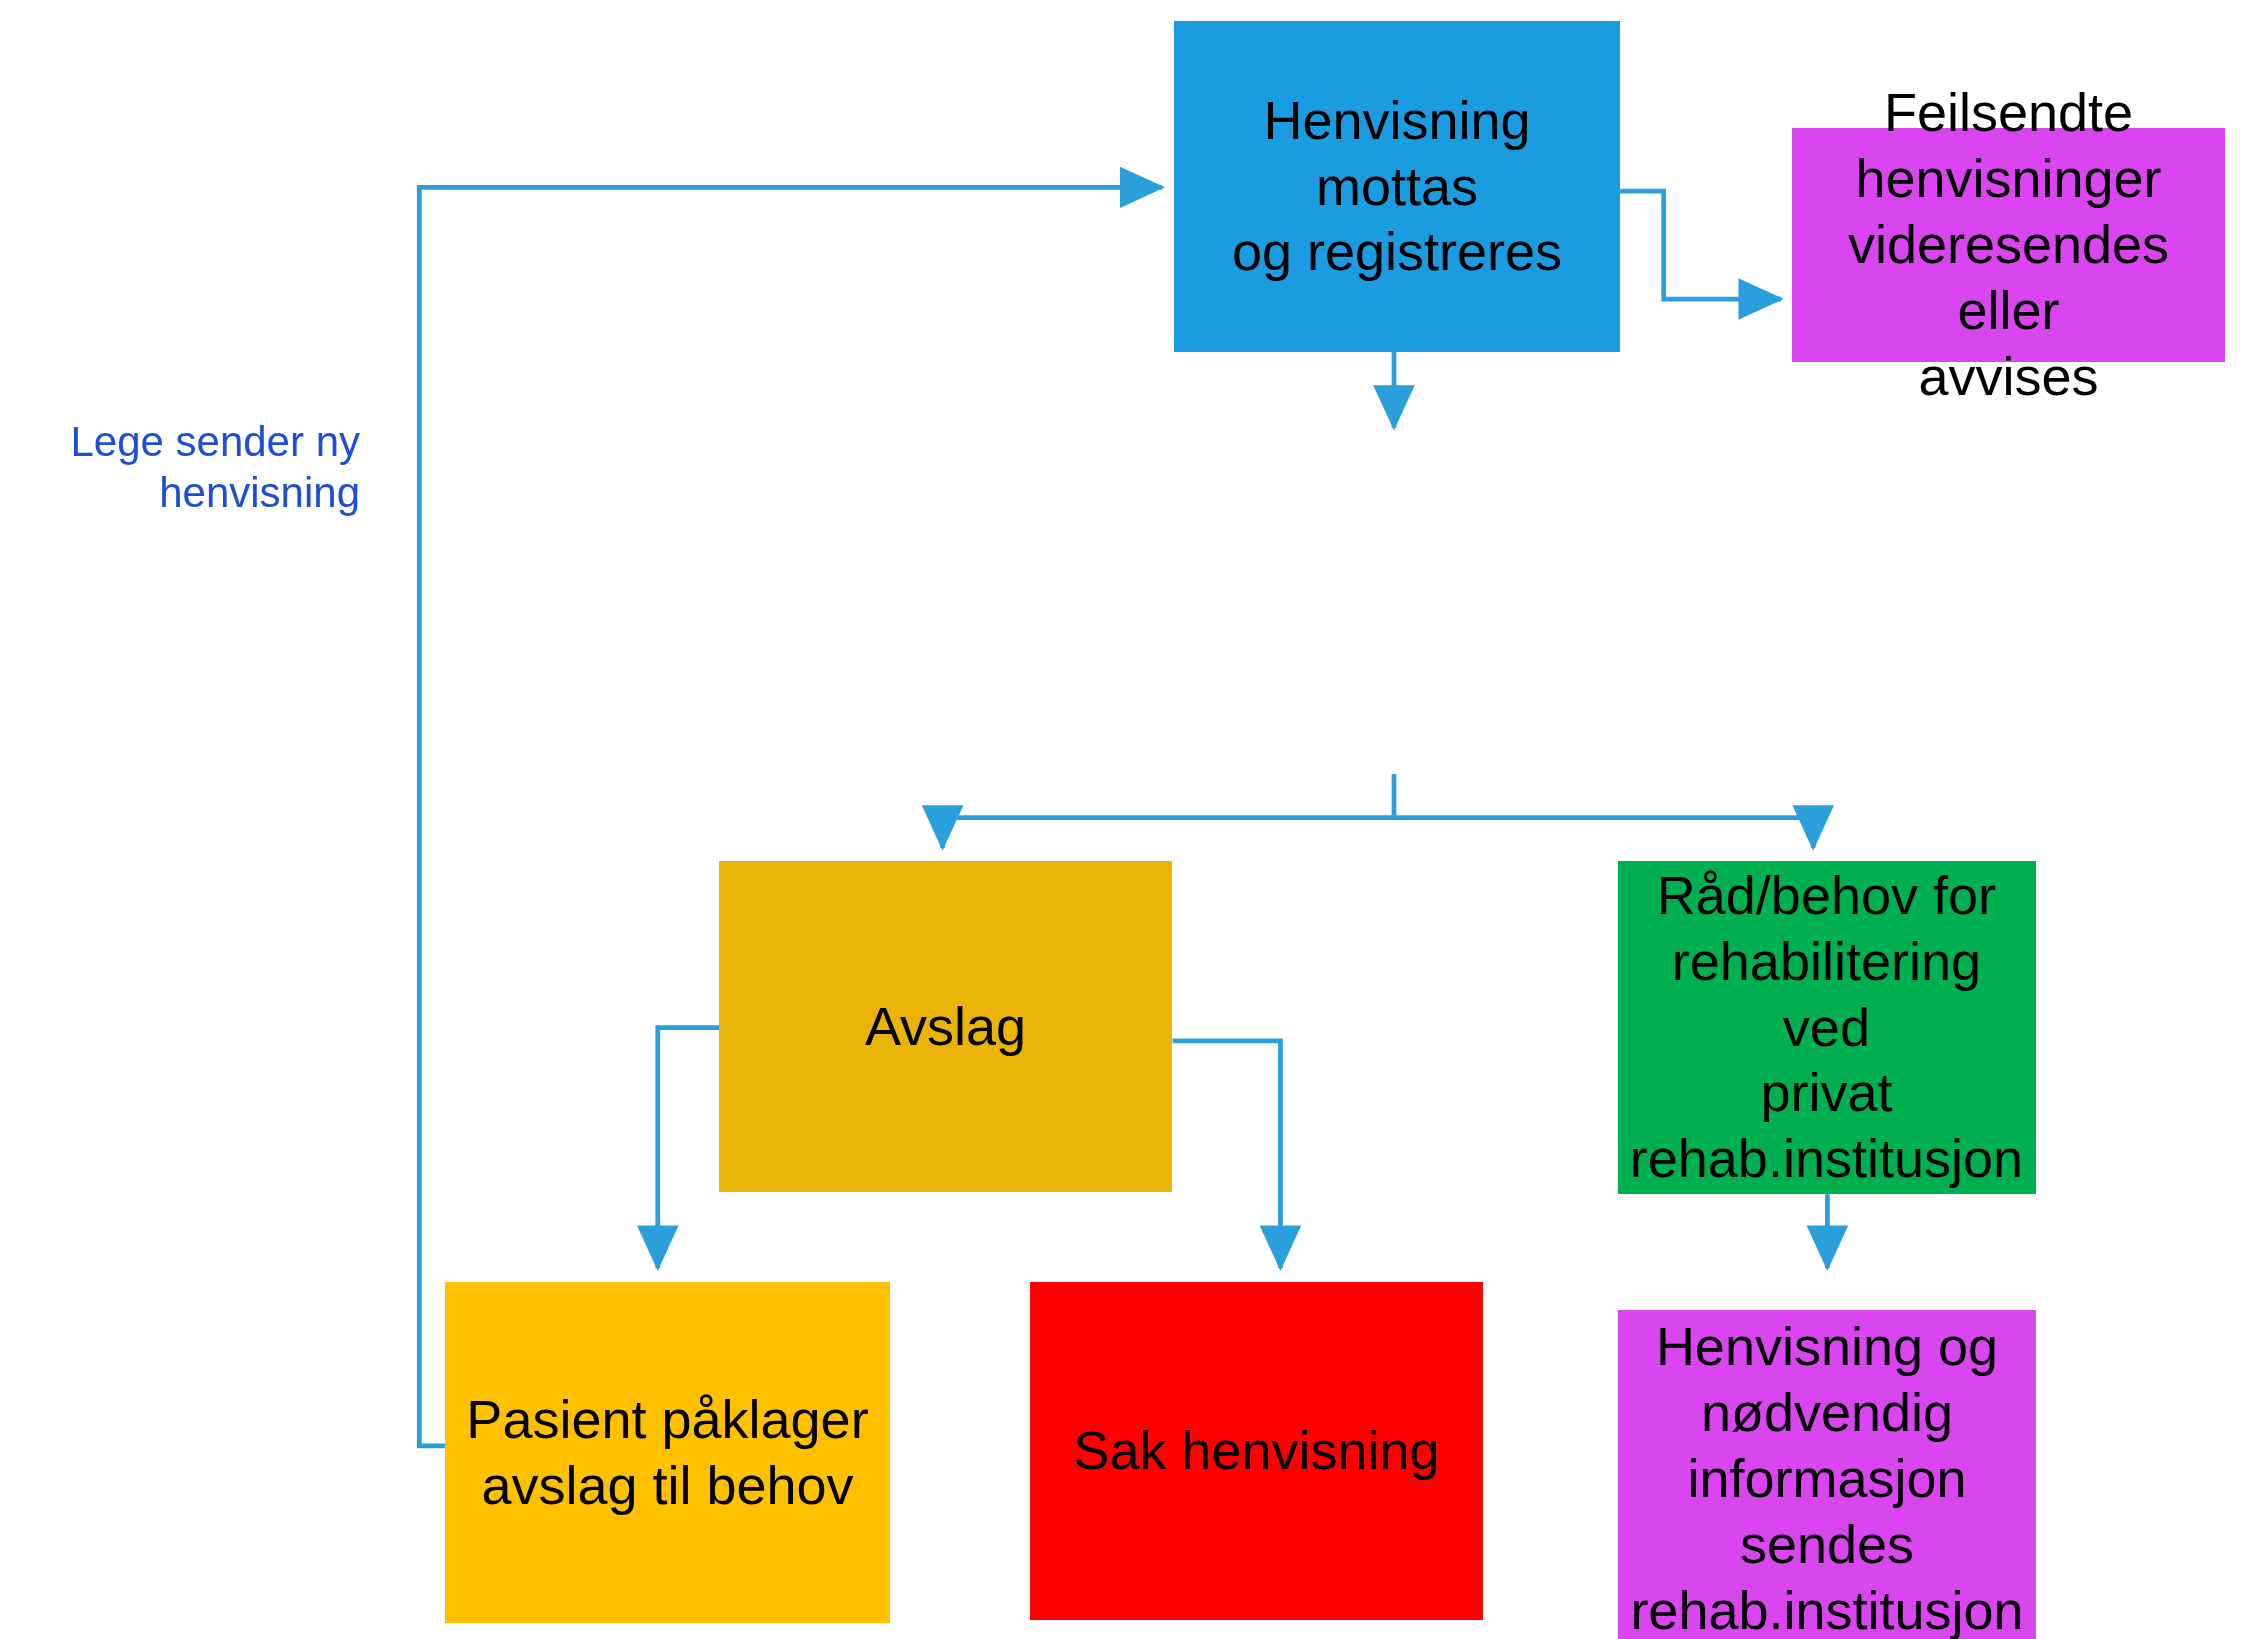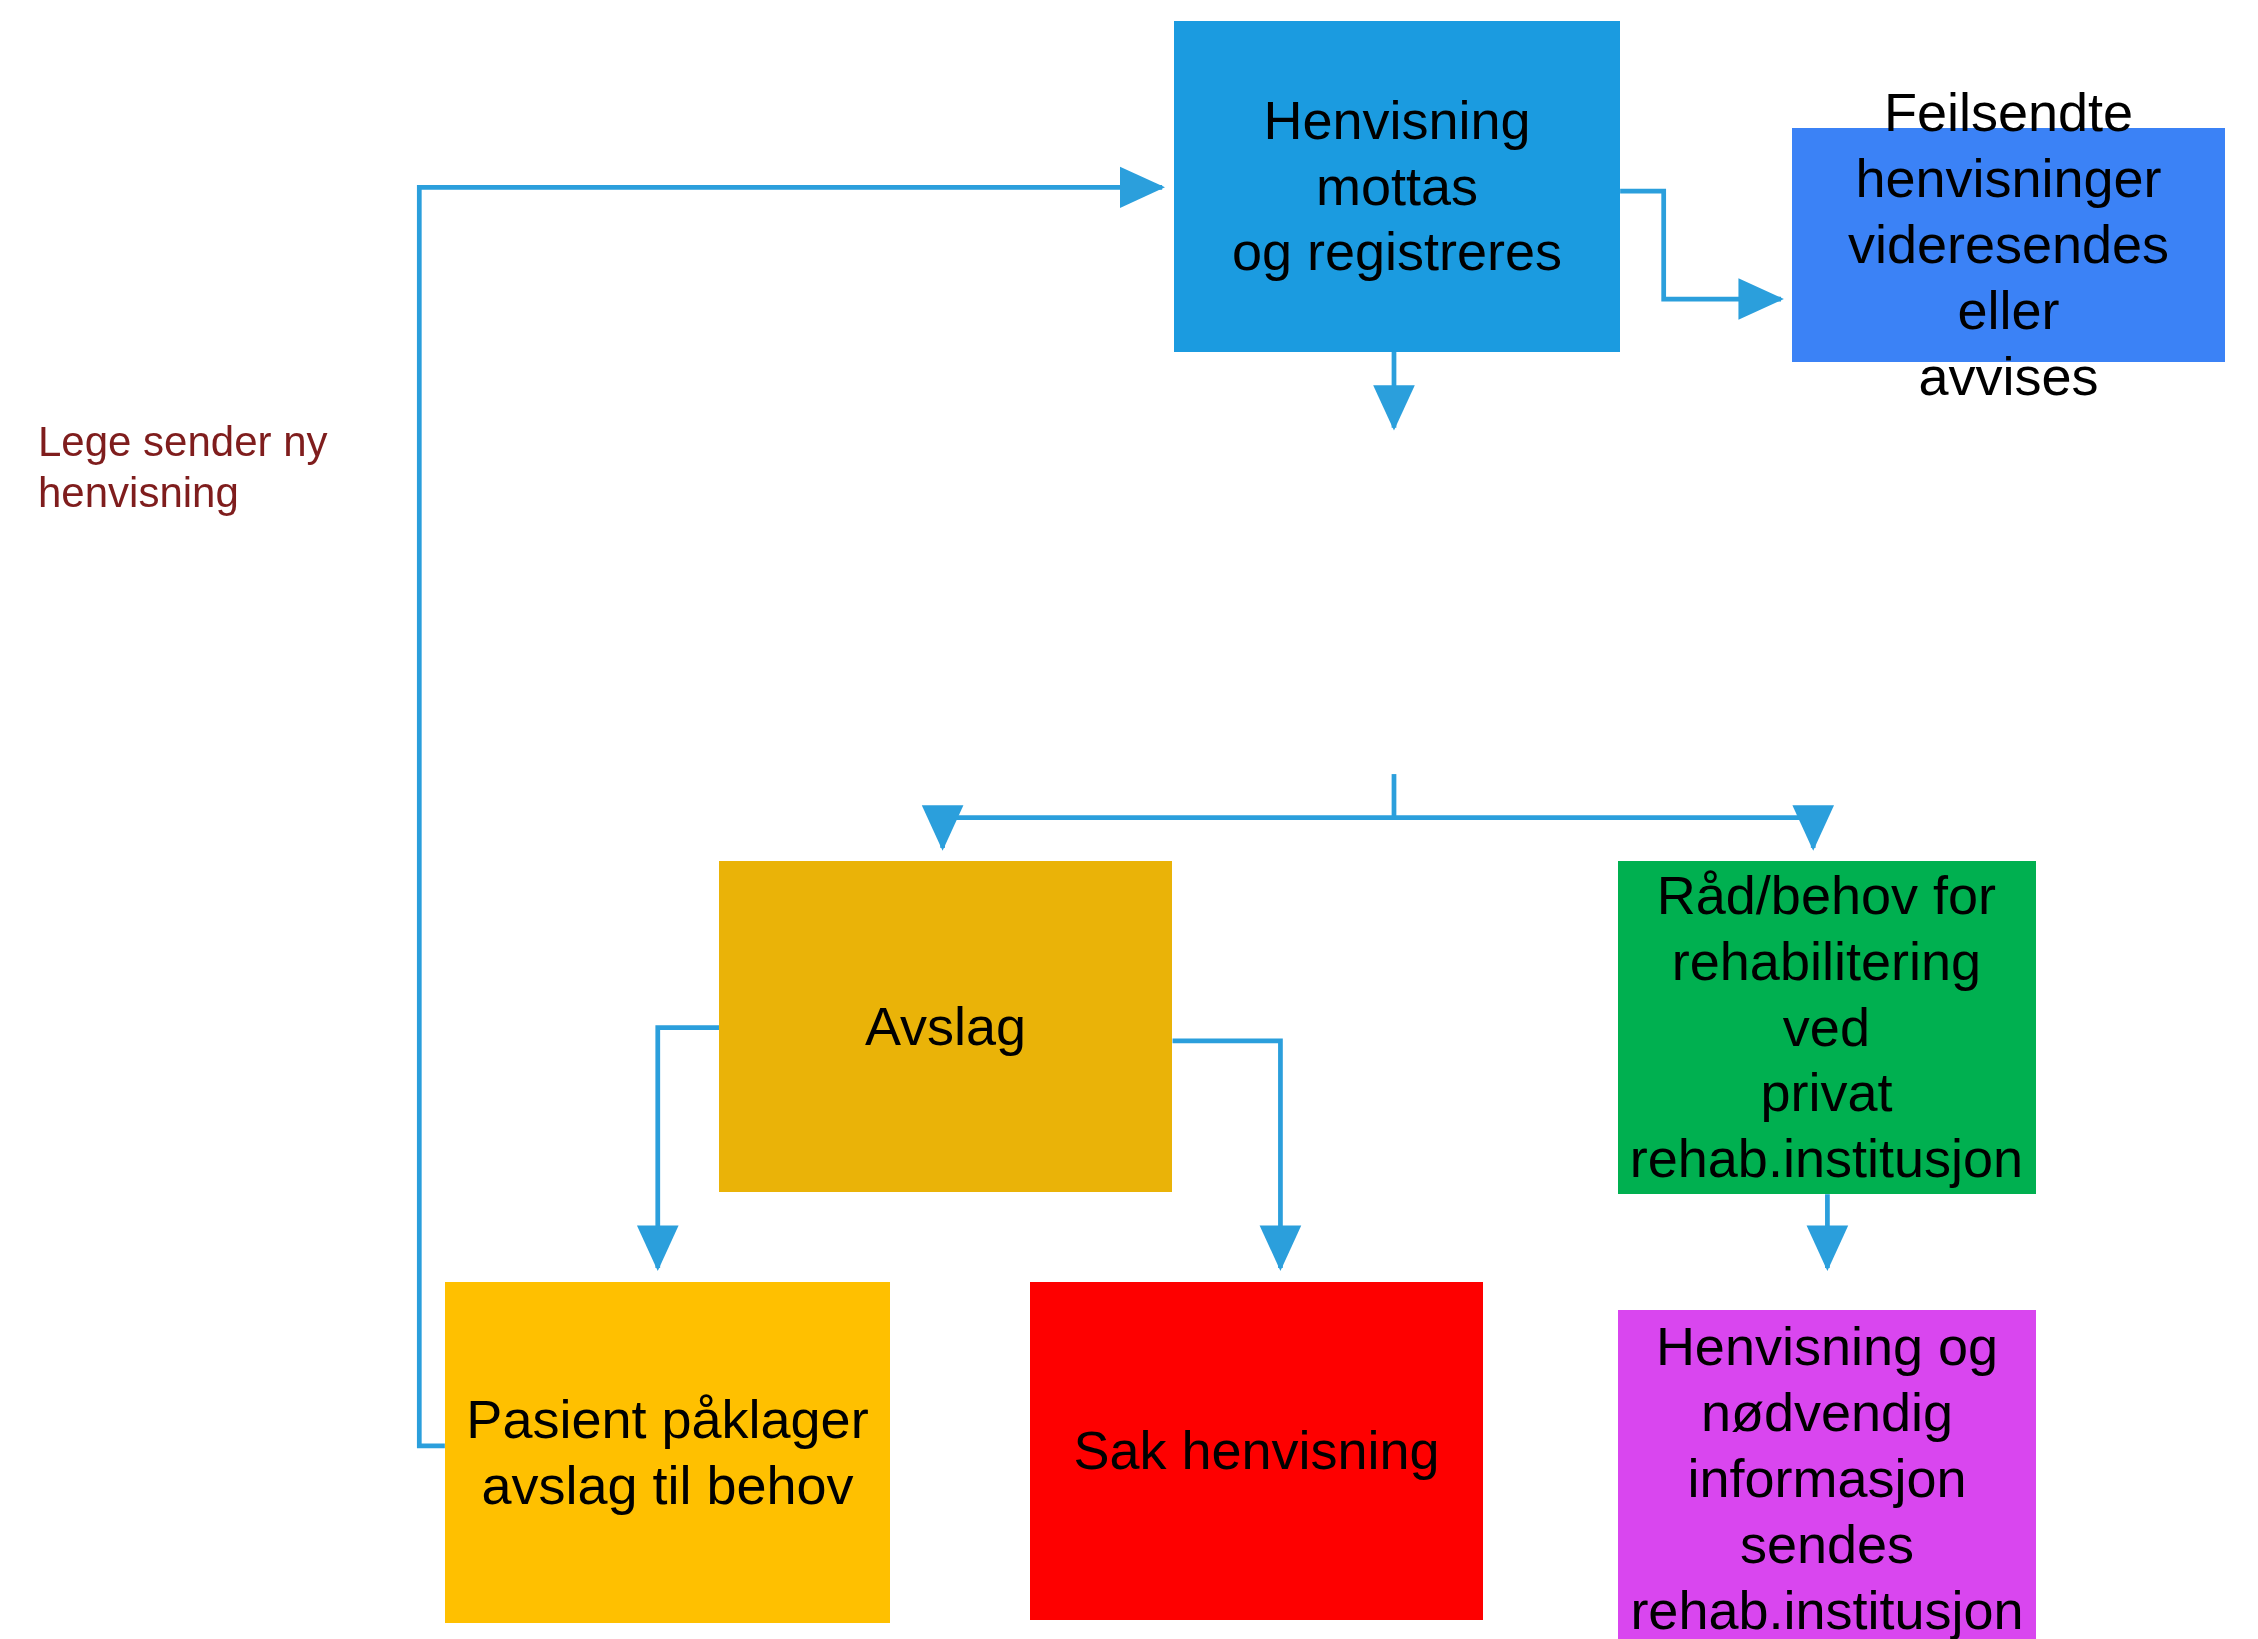--- a/index.html
+++ b/index.html
@@ -23,24 +23,24 @@
     text-align: center;
     color: #000000;
     font-size: 54px;
     line-height: 1.22;
     box-sizing: border-box;
     padding: 5.7px 13.2px;
     white-space: pre-line;
   }
   .label-free {
     position: absolute;
-    color: #7f1d1d;
+    color: #1d4ed8;
     font-size: 42px;
     line-height: 1.22;
-    text-align: left;
+    text-align: right;
     white-space: pre-line;
   }
   svg.connectors {
     position: absolute;
     left: 0;
     top: 0;
     width: 2259px;
     height: 1639px;
     pointer-events: none;
   }
@@ -76,21 +76,21 @@
 
     <path d="M1931,1262 L1931,1340" fill="none" stroke="#2B9FDC" stroke-width="5" marker-end="url(#arrowblue)"></path>
   </svg>
 
   <div class="label-free" style="left:38px; top:416px; width:322px;">Lege sender ny
 henvisning</div>
 
   <div class="node" style="left:1174px; top:21px; width:446px; height:331px; background:#1B9BE0;">Henvisning mottas
 og registreres</div>
 
-  <div class="node" style="left:1792px; top:128px; width:433px; height:234px; background:#3b82f6;">Feilsendte
+  <div class="node" style="left:1792px; top:128px; width:433px; height:234px; background:#d946ef;">Feilsendte
 henvisninger
 videresendes eller
 avvises</div>
 
 
   <div class="node" style="left:719px; top:861px; width:453px; height:331px; background:#eab308;">Avslag</div>
 
   <div class="node" style="left:1618px; top:861px; width:418px; height:333px; background:#00B050;padding-left:12px;">Råd/behov for
 rehabilitering ved
 privat

